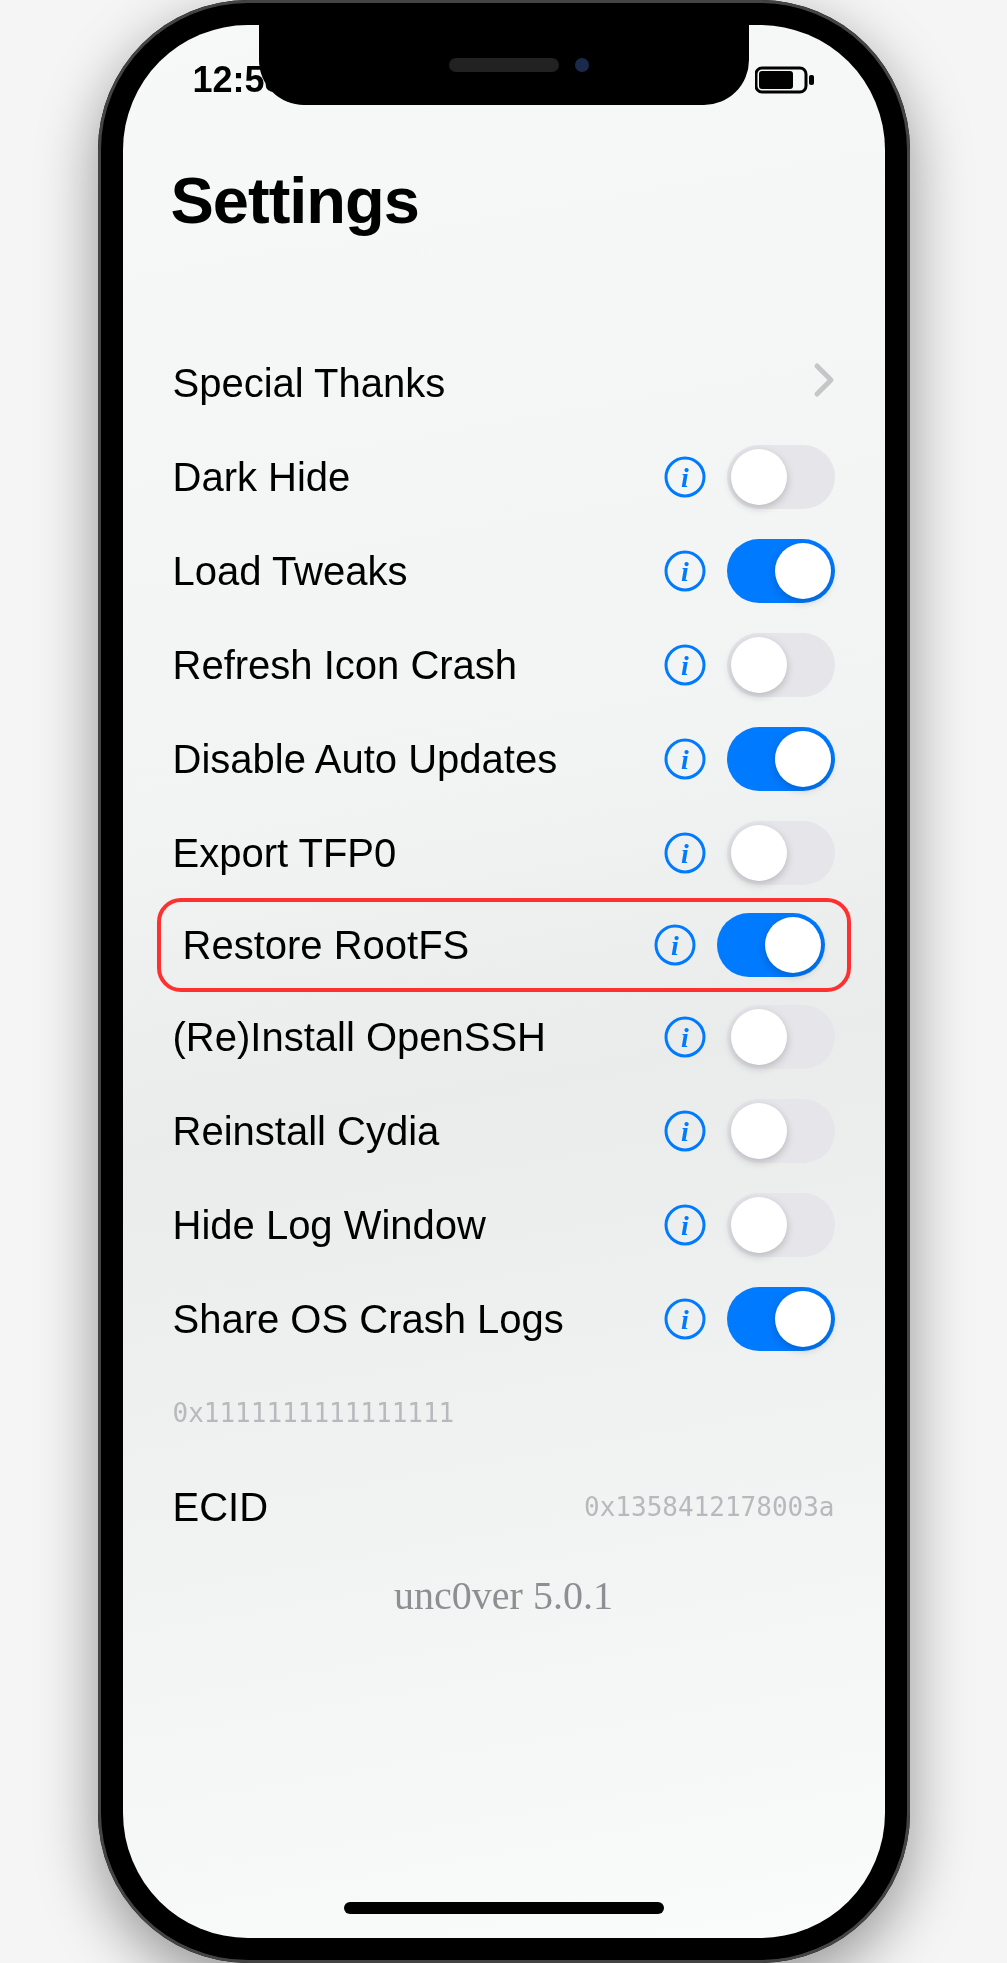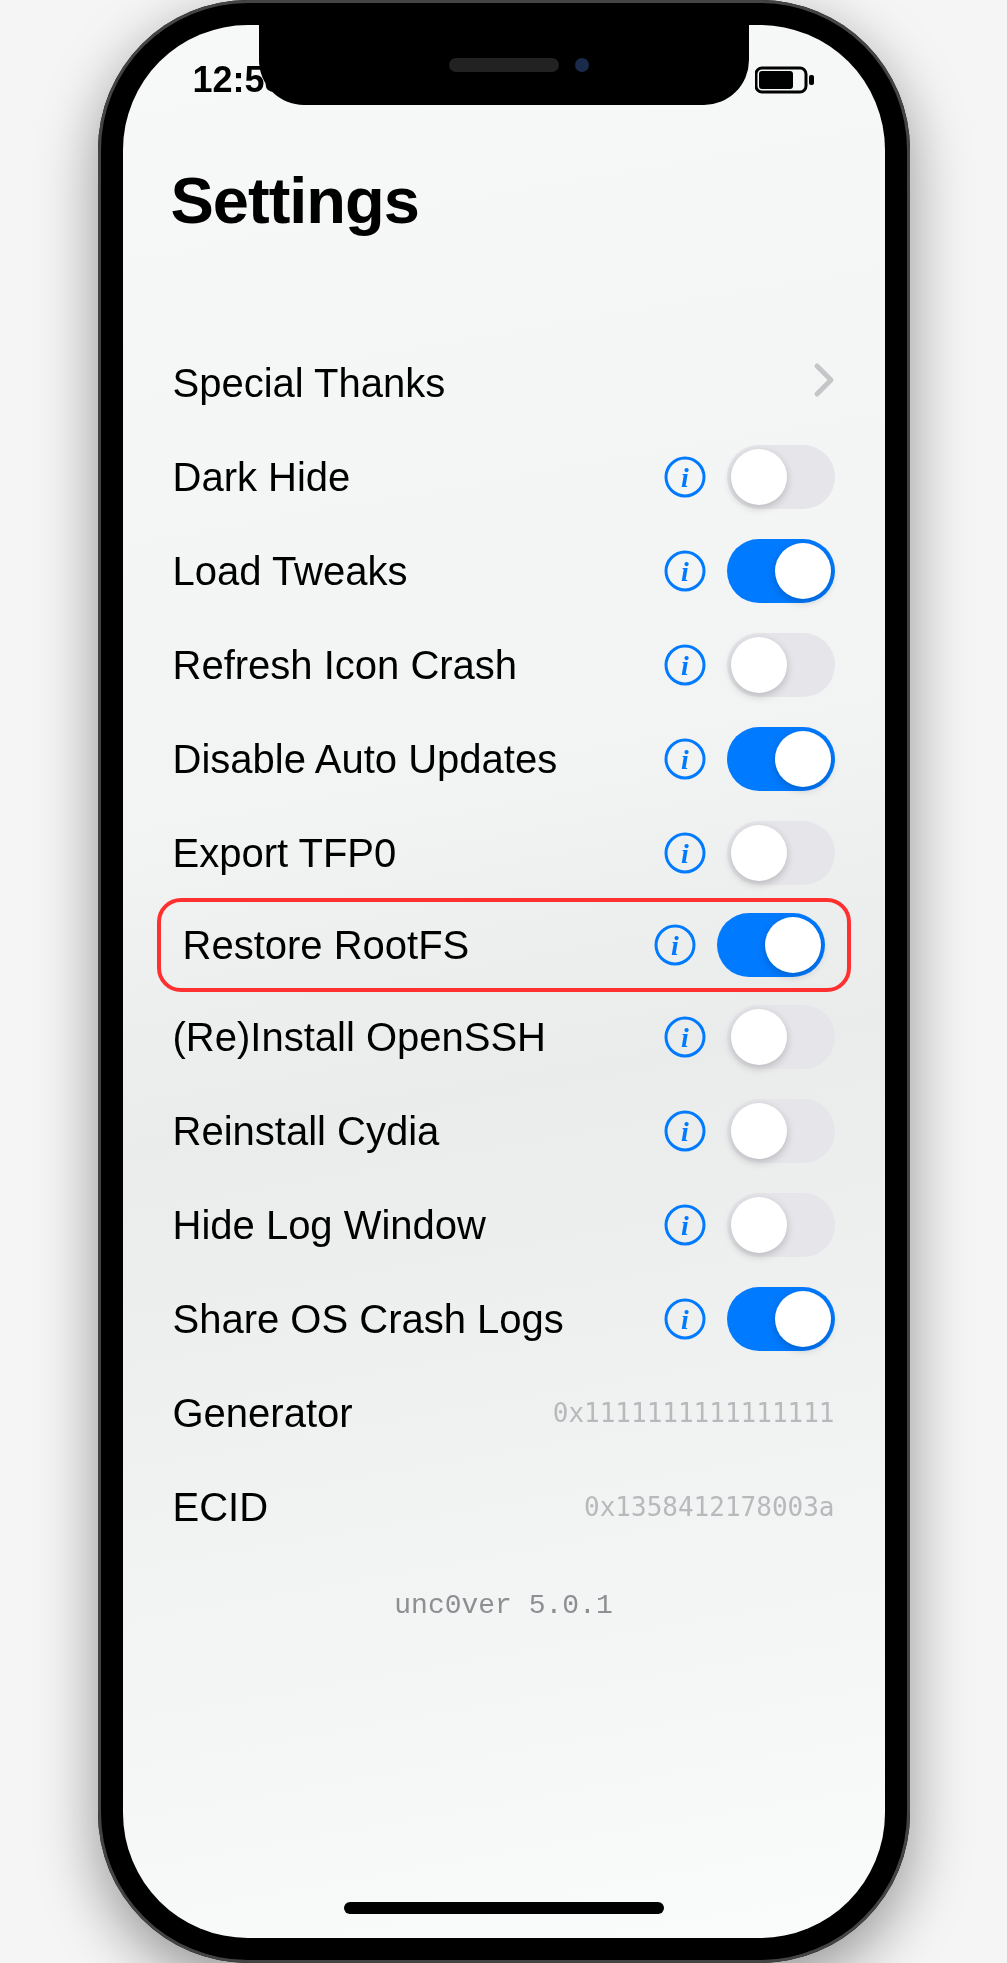--- a/index.html
+++ b/index.html
@@ -154,24 +154,24 @@
   .switch.on .knob { left: 48px; }
 
   .highlight-row {
     border: 4px solid #ff3030;
     border-radius: 24px;
     margin: -2px 6px;
   }
 
   .version-footer {
     text-align:center;
-    font-family: Liberation Mono, monospace;
-    font-size: 28px;
+    font-family: Liberation Serif, serif;
+    font-size: 40px;
     color:#8e8e93;
-    margin-top: 36px;
+    margin-top: 18px;
   }
 
   .home-indicator {
     position:absolute;
     bottom: 24px;
     left: 50%;
     transform: translateX(-50%);
     width: 320px; height: 12px;
     border-radius: 10px;
     background:#000;
@@ -378,21 +378,20 @@
                   <text x="22" y="32" text-anchor="middle">i</text>
                 </svg>
             </span>
             <div class="switch on">
                 <div class="knob"></div>
               </div>
           </div>
         </div>
 
         <div class="row">
-          <span class="label">Generator</span>
           <span class="value">0x1111111111111111</span>
         </div>
 
         <div class="row">
           <span class="label">ECID</span>
           <span class="value">0x1358412178003a</span>
         </div>
 
         <div class="version-footer">unc0ver 5.0.1</div>
 

